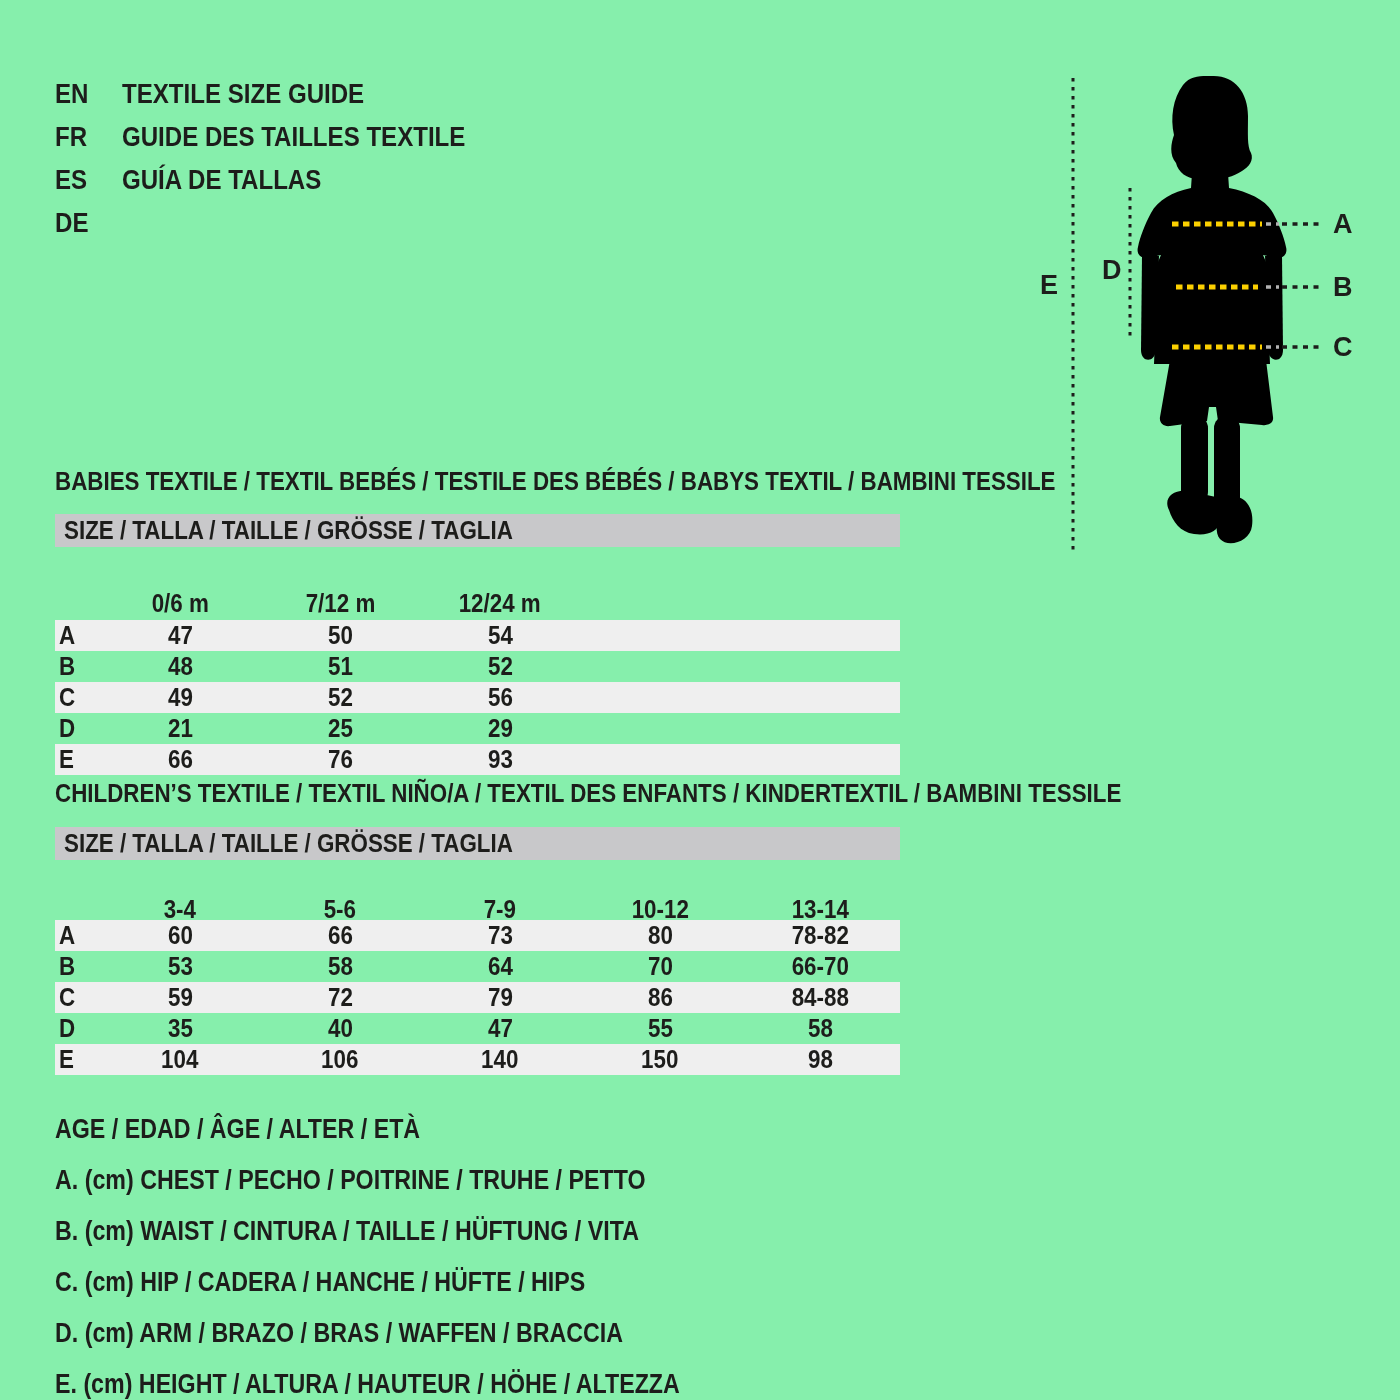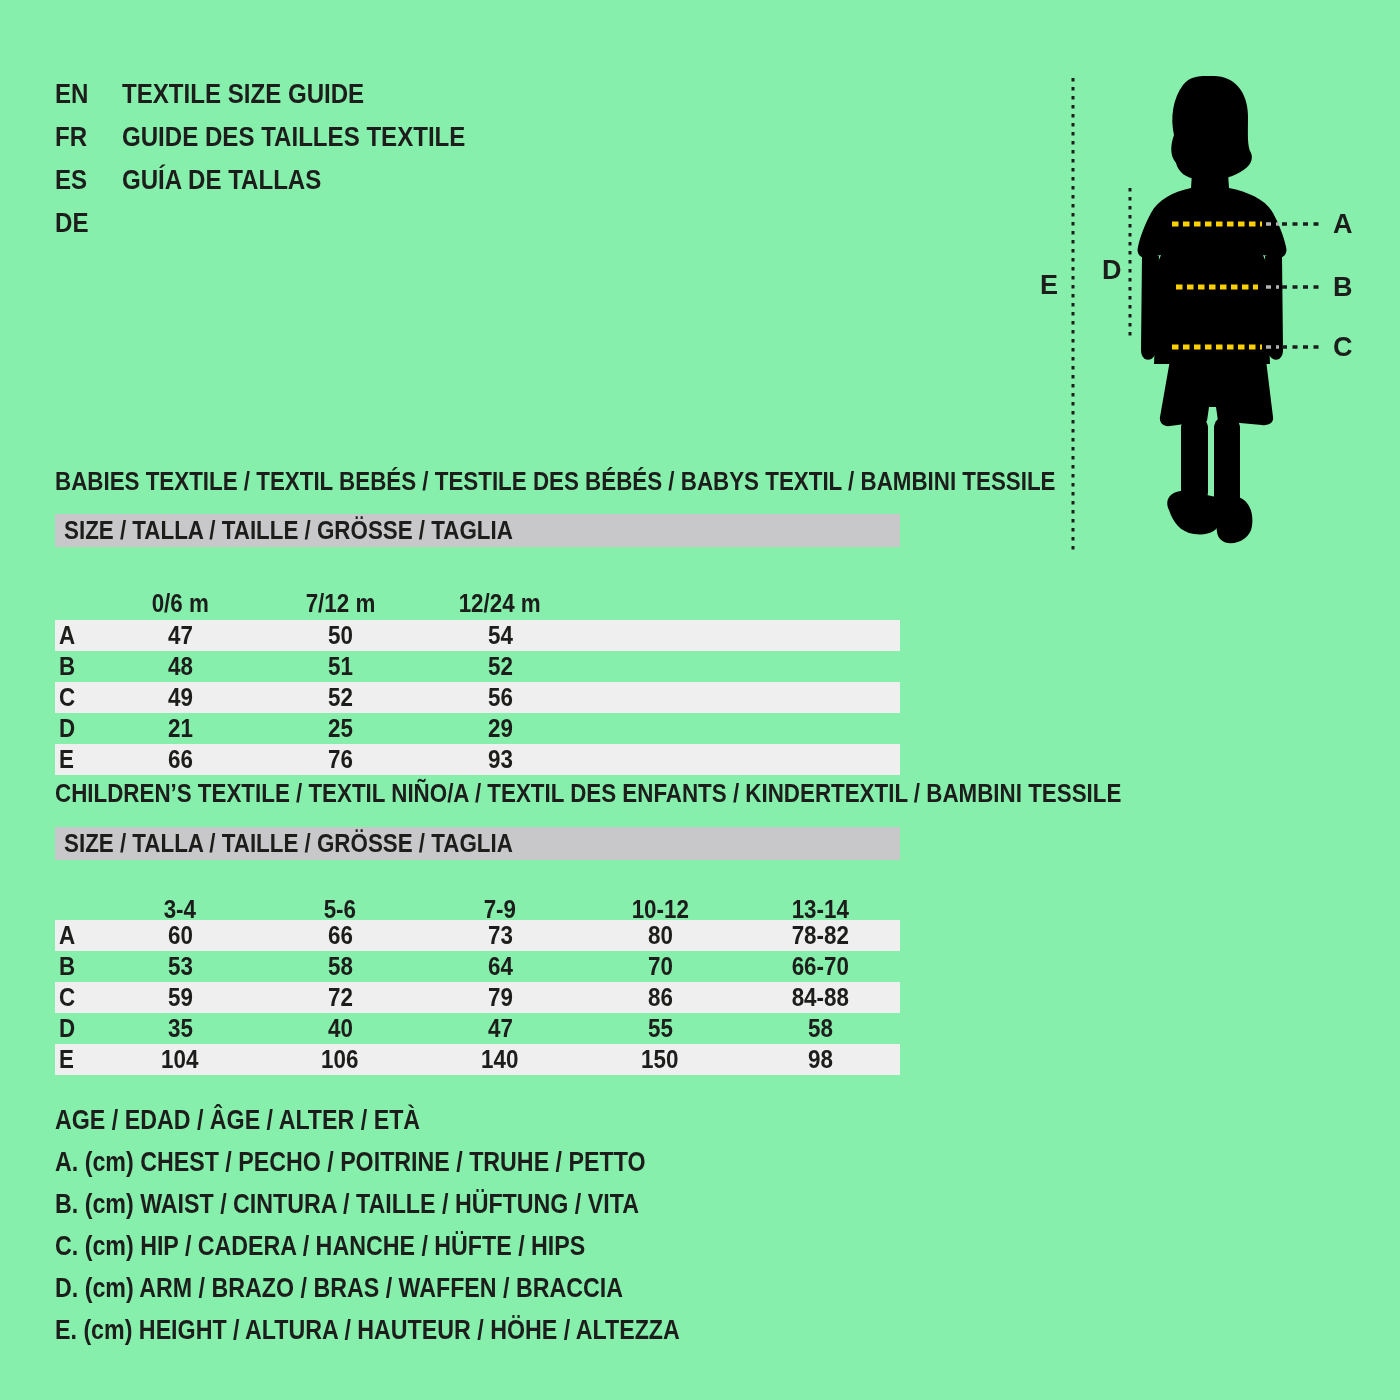--- a/index.html
+++ b/index.html
@@ -40,21 +40,21 @@
             padding-left:9px;box-sizing:border-box;font-size:26px;}
   .thead{display:flex;height:34px;align-items:center;font-size:26px;margin-top:39px;}
   #children-table .thead{height:21px;}
   .trow{display:flex;height:31px;align-items:center;font-size:26px;}
   .trow.alt{background:var(--row_alt);}
   .c-label{width:45px;padding-left:4px;box-sizing:border-box;}
   .c-val{width:160px;text-align:center;}
 
   
   .legend{position:absolute;left:55px;top:1099px;font-size:27px;font-weight:700;}
-  .legend-line{height:42px;display:flex;align-items:center;}
+  .legend-line{height:42px;display:flex;align-items:center;margin-top:9px;}
 </style>
 </head>
 <body>
 
 <div class="page">
 
   <div class="langs">
     <div class="lang-row">
       <span class="lang-code"><span class="cond">EN</span></span>
       <span><span class="cond">TEXTILE SIZE GUIDE</span></span>

